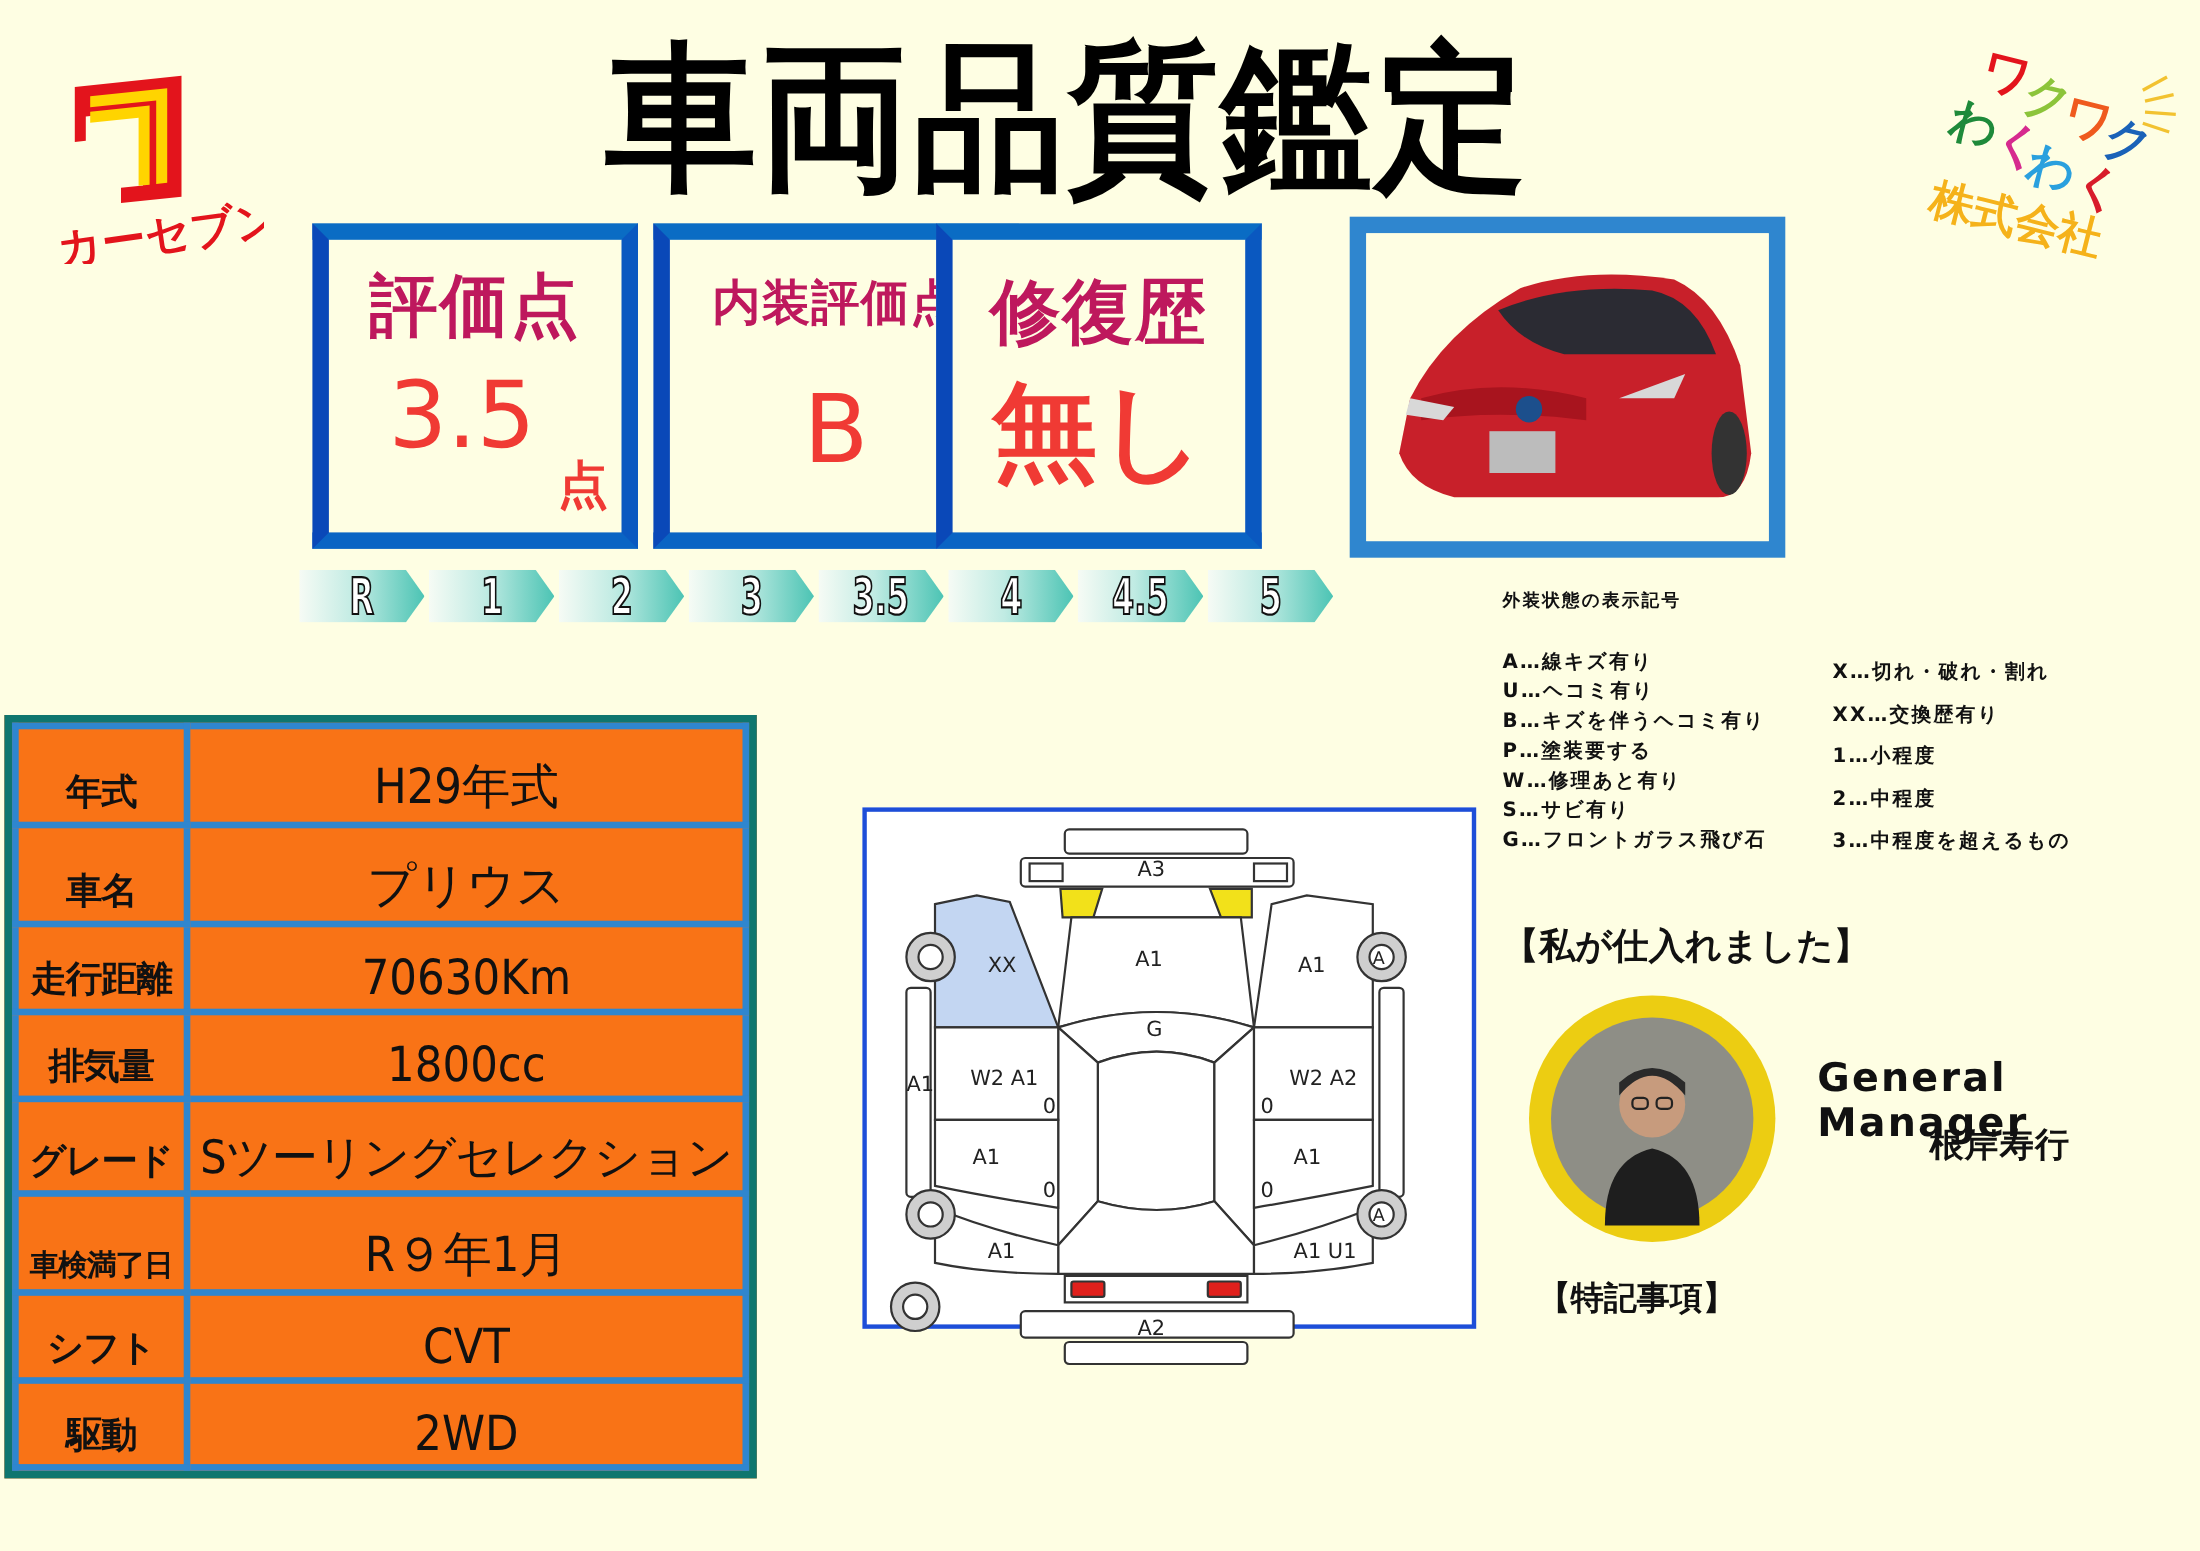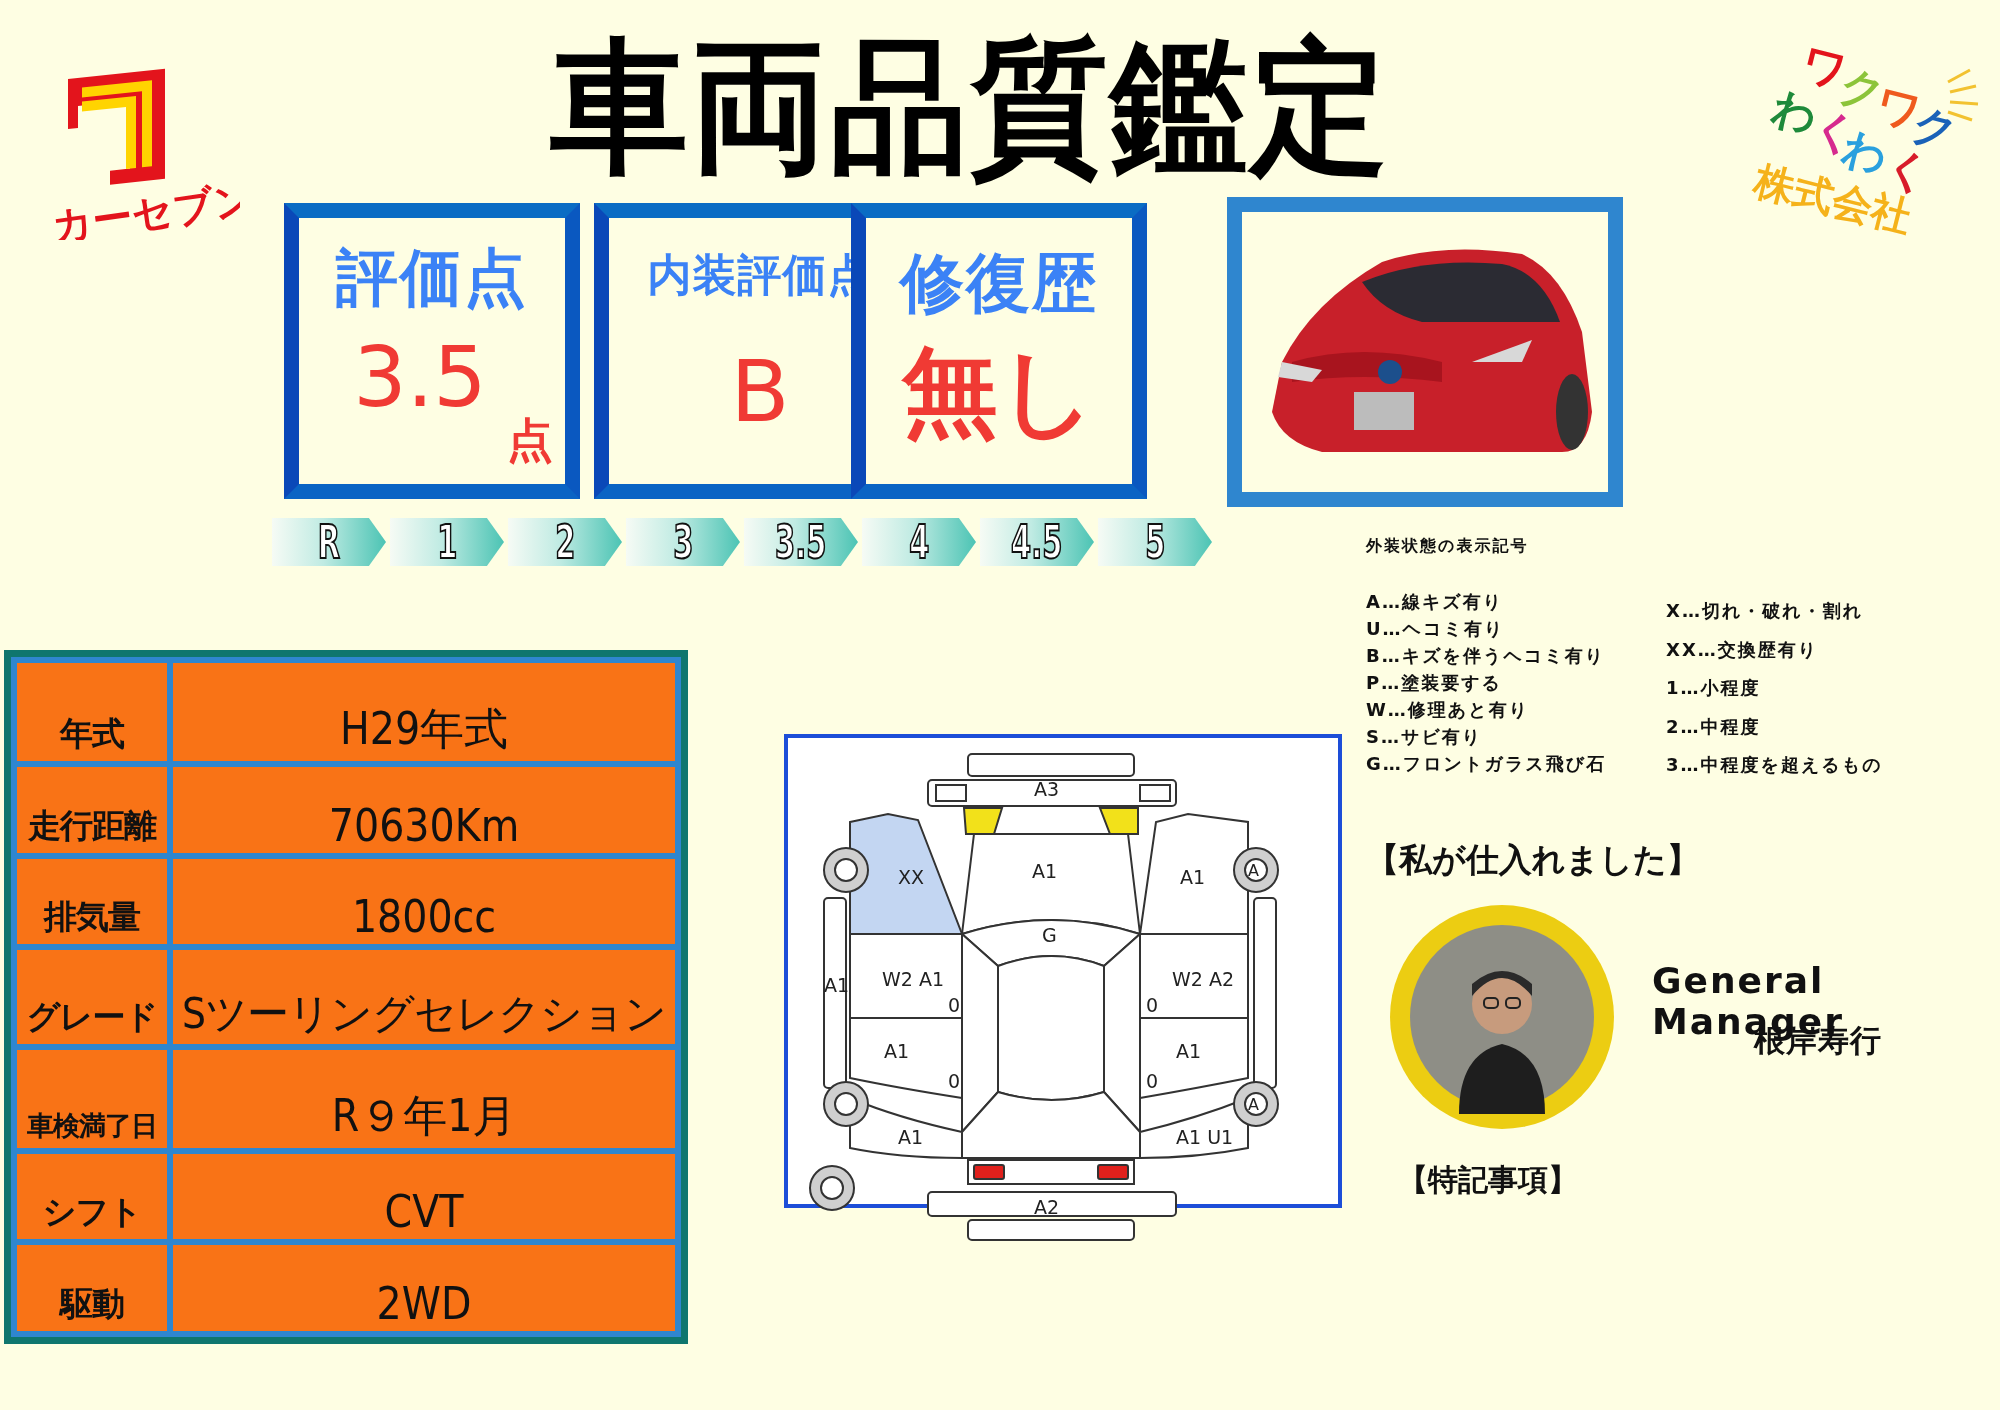--- a/index.html
+++ b/index.html
@@ -25,21 +25,21 @@
 
     
     .rbox {
       top: 203px; height: 296px; box-sizing: border-box;
       background: #fefee3;
       border: 15px solid #0a5fc0;
       border-top-color: #0a6cc4; border-left-color: #0a48b8;
       border-right-color: #0a58c0; border-bottom-color: #0a64c4;
       text-align: center;
     }
-    .rbox .label { font-weight: bold; color: #3b82f6; }
+    .rbox .label { font-weight: bold; color: #be185d; }
     .rbox .value { color: #f03a34; }
     .box1 { left: 284px; width: 296px; }
     .box2 { left: 594px; width: 332px; }
     .box3 { left: 851px; width: 296px; }
     .box1 .label { font-size: 62px; margin-top: 18px; letter-spacing: 2px; }
     .box1 .value { font-size: 84px; margin-top: 8px; margin-left: -24px; }
     .box1 .unit { position: absolute; right: 12px; bottom: 12px; font-size: 46px; color: #f03a34; font-weight: bold; }
     .box2 .label { font-size: 44px; margin-top: 28px; letter-spacing: 1px; }
     .box2 .value { font-size: 86px; margin-top: 36px; }
     .box3 .label { font-size: 64px; margin-top: 22px; letter-spacing: 2px; }
@@ -202,20 +202,24 @@
   <div>2…中程度</div>
   <div>3…中程度を超えるもの</div>
 </div>
 
 <div class="abs spec">
   <table>
     <tbody>
         <tr>
           <td class="k">年式</td>
           <td class="v">H29年式</td>
+        </tr>
+    <tr>
+          <td class="k">車名</td>
+          <td class="v">プリウス</td>
         </tr>
     <tr>
           <td class="k">走行距離</td>
           <td class="v">70630Km</td>
         </tr>
     <tr>
           <td class="k">排気量</td>
           <td class="v">1800cc</td>
         </tr>
     <tr>

